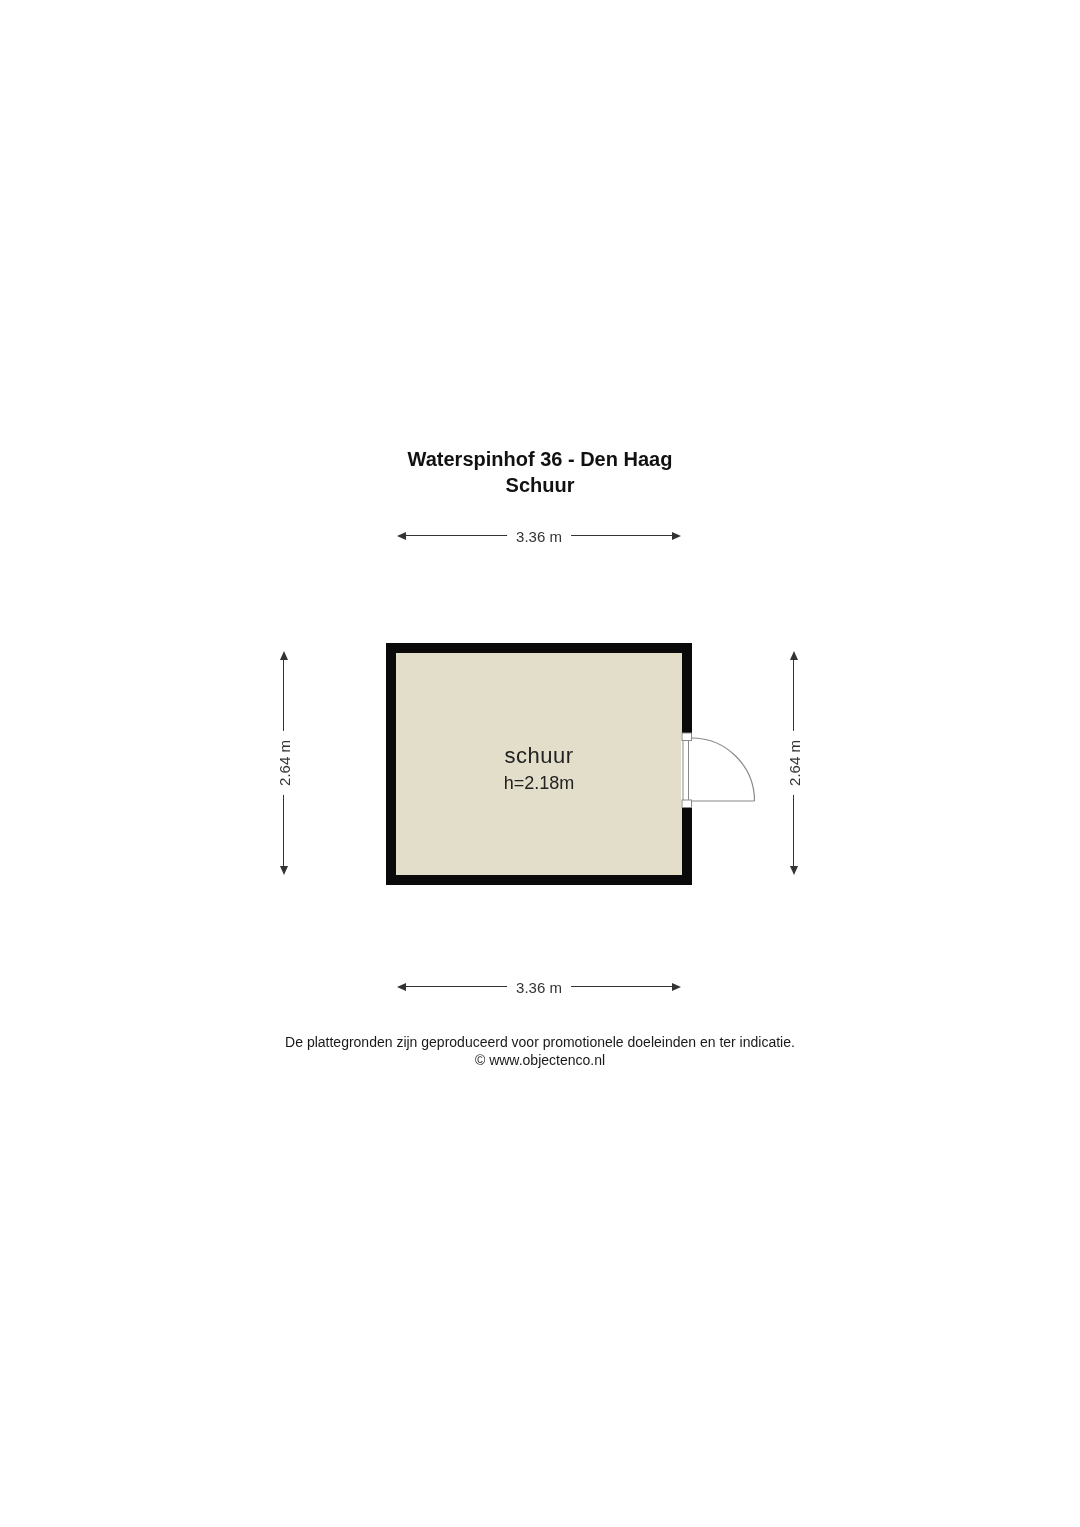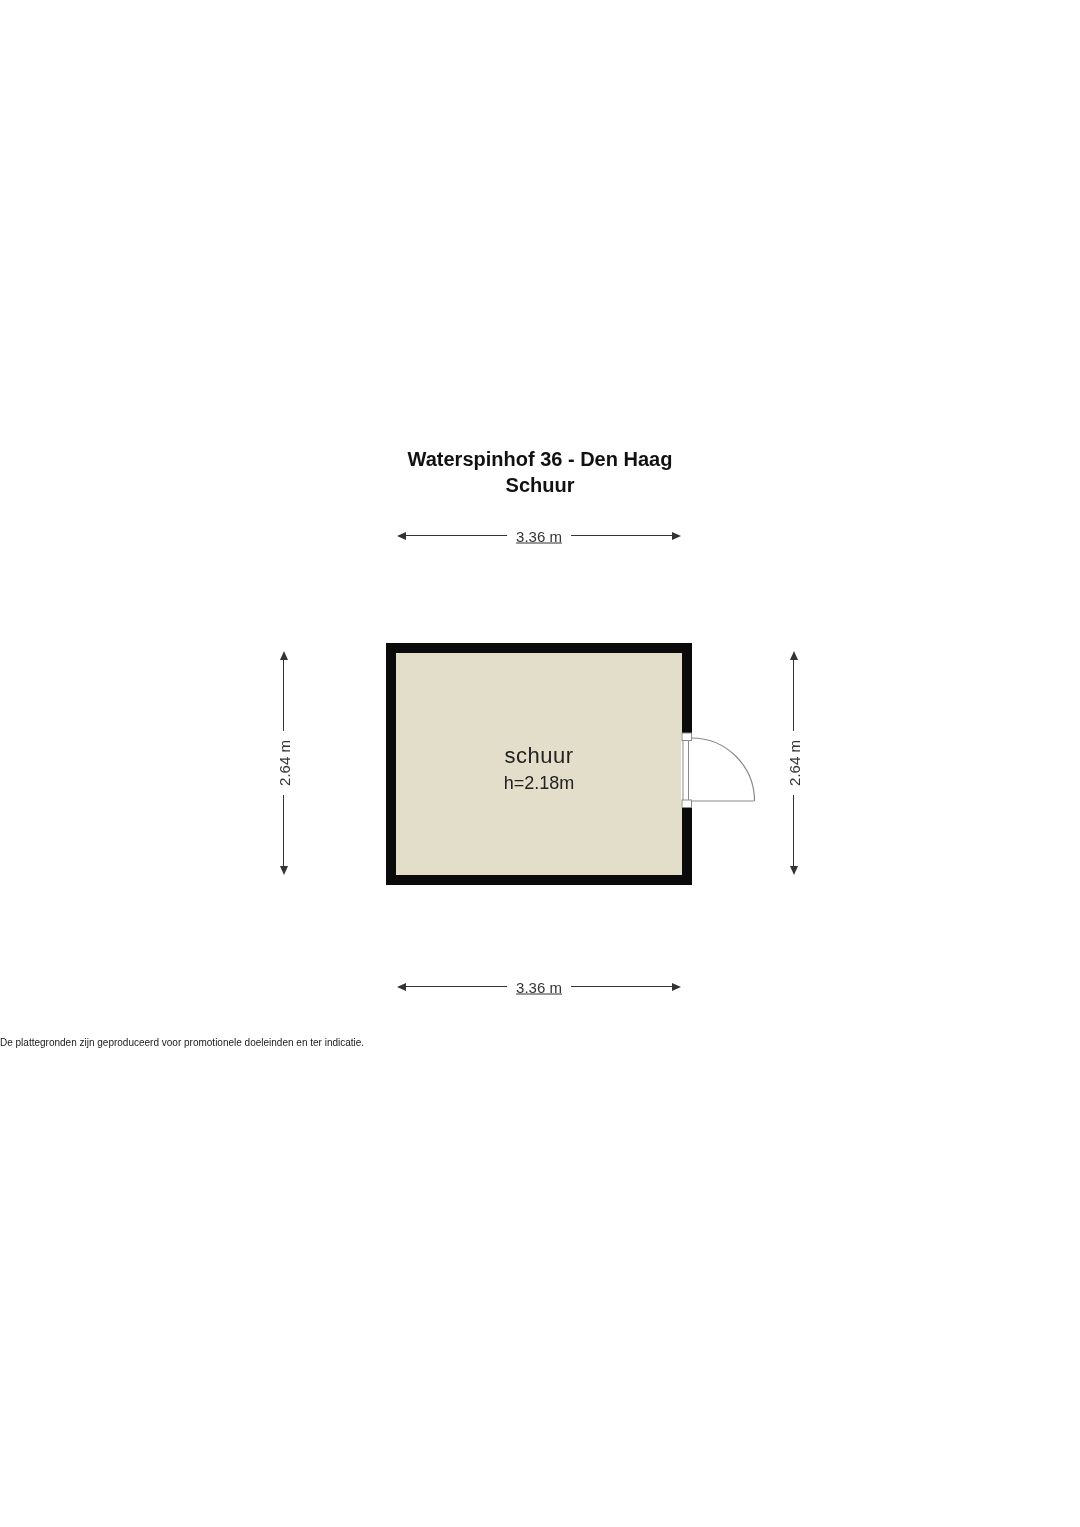--- a/index.html
+++ b/index.html
@@ -15,21 +15,21 @@
   }
   
   .dim { position:absolute; }
   .dim .line { position:absolute; background:var(--dim-color,#333333); }
   .dim.h .line { left:2px; right:2px; top:50%; height:1px; margin-top:-1px; }
   .dim.v .line { top:2px; bottom:2px; left:50%; width:1px; margin-left:-1px; }
   .dim .label {
     position:absolute; left:50%; top:50%; background:#ffffff;
     color:var(--dim-color,#2b2b2b); font-size:15px; white-space:nowrap; padding:1px 9px;
   }
-  .dim.h .label { transform:translate(-50%,-50%);text-decoration:underline; }
+  .dim.h .label { transform:translate(-50%,-50%); }
   .dim.v .label { transform:translate(-50%,-50%) rotate(-90deg); }
   .arr { position:absolute; width:0; height:0; }
   .dim.h .arr { top:50%; transform:translateY(-50%);
     border-top:4px solid transparent; border-bottom:4px solid transparent; }
   .dim.h .arr.a1 { left:0; border-right:9px solid var(--dim-color,#333333); }
   .dim.h .arr.a2 { right:0; border-left:9px solid var(--dim-color,#333333); }
   .dim.v .arr { left:50%; transform:translateX(-50%);
     border-left:4px solid transparent; border-right:4px solid transparent; }
   .dim.v .arr.a1 { top:0; border-bottom:9px solid var(--dim-color,#333333); }
   .dim.v .arr.a2 { bottom:0; border-top:9px solid var(--dim-color,#333333); }
@@ -50,21 +50,21 @@
   .room-name { font-size:22px; color:#222222; letter-spacing:0.5px; }
   .room-h    { font-size:18px; color:#222222; margin-top:4px; }
   
   .door-svg { position:absolute; left:678px; top:724px; width:90px; height:90px; }
   .door-svg .erase { fill:#ffffff; stroke:none; }
   .door-svg .ln    { fill:none; stroke:var(--door-stroke,#8a8a8a); stroke-width:1.2; }
   .door-svg .bx    { fill:#ffffff; stroke:var(--door-stroke,#8a8a8a); stroke-width:1; }
   
   .footer {
     position:absolute; top:1034px; left:0; width:100%;
-    text-align:left; font-size:10px; line-height:17.5px; color:#191919;
+    text-align:center; font-size:14px; line-height:17.5px; color:#191919;
   }
 </style>
 </head>
 <body>
 
 <div class="page">
 
   <div class="title-block">
     <div>Waterspinhof 36 - Den Haag</div>
     <div>Schuur</div>
@@ -109,15 +109,16 @@
 
   <div id="dim-bottom" class="dim h">
     <div class="line"></div>
     <div class="arr a1"></div>
     <div class="arr a2"></div>
     <span class="label">3.36 m</span>
   </div>
 
   <div class="footer">
     <div>De plattegronden zijn geproduceerd voor promotionele doeleinden en ter indicatie.</div>
+    <div>© www.objectenco.nl</div>
   </div>
 
 </div>
 
 </body></html>

